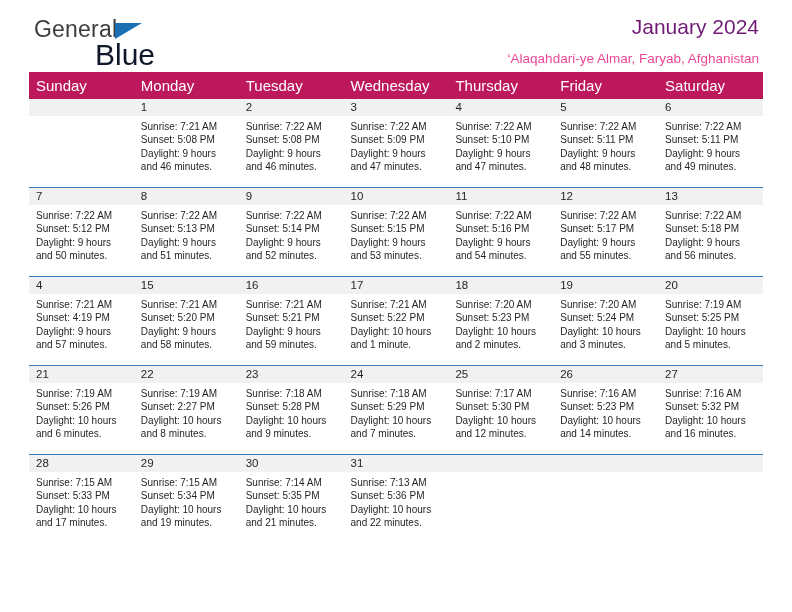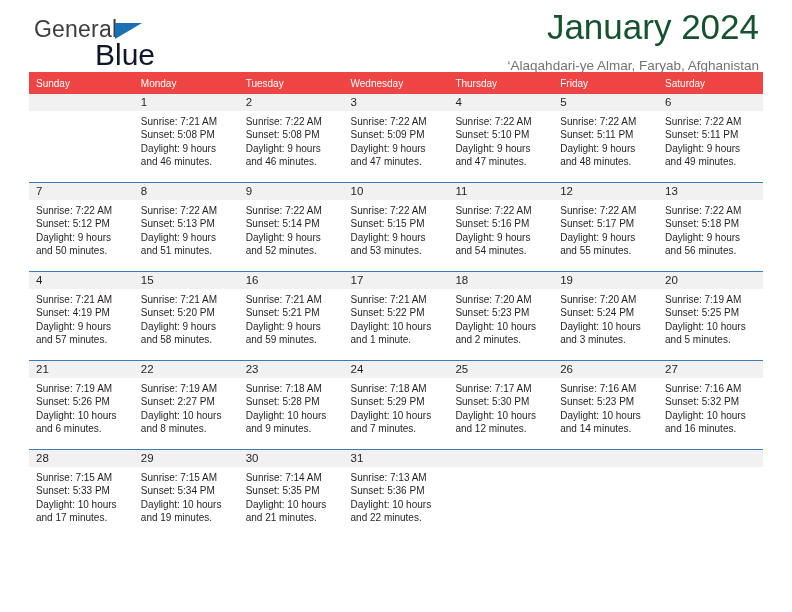--- a/index.html
+++ b/index.html
@@ -58,46 +58,46 @@
     font-size: 30px;
     color: #0f172a;
   }
   .title-block {
     position: absolute;
     right: 4px;
     top: 8px;
     text-align: right;
   }
   .cal-title {
-    font-size: 35px;
-    color: #14532d;
+    font-size: 21px;
+    color: #701a75;
     line-height: 38px;
     white-space: nowrap;
   }
   .cal-subtitle {
     font-size: 13.5px;
-    color: #737373;
+    color: #ec4899;
     line-height: 20px;
-    margin-top: 10px;
+    margin-top: 3px;
     white-space: nowrap;
     text-align: right;
   }
 
   
   .calendar {
     width: 734px;
     border-collapse: collapse;
     table-layout: fixed;
   }
   .calendar col { width: 104.85px; }
 
   thead th {
-    background: #ef4444;
+    background: #be185d;
     color: #ffffff;
-    font-size: 10px;
+    font-size: 15px;
     font-weight: normal;
     text-align: left;
     padding: 5px 0 5px 7px;
     height: 12px;
     border: none;
   }
 
   tbody tr.week-row > td {
     vertical-align: top;
     padding: 0;

